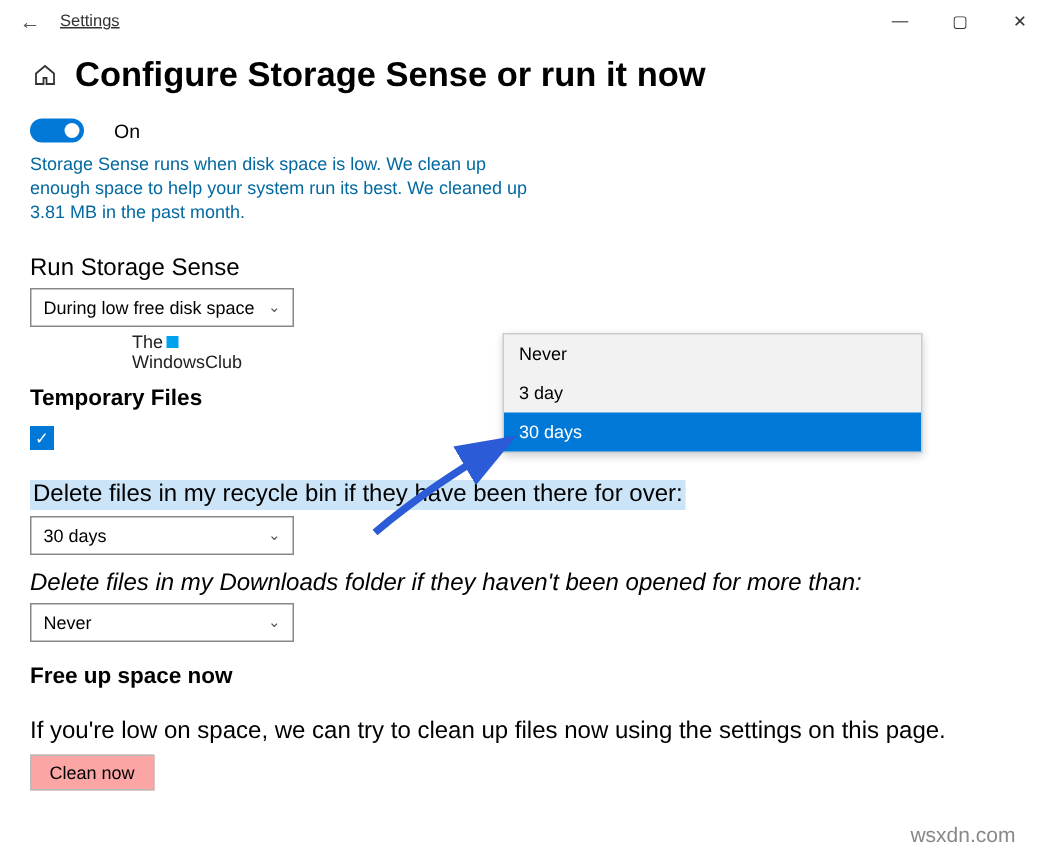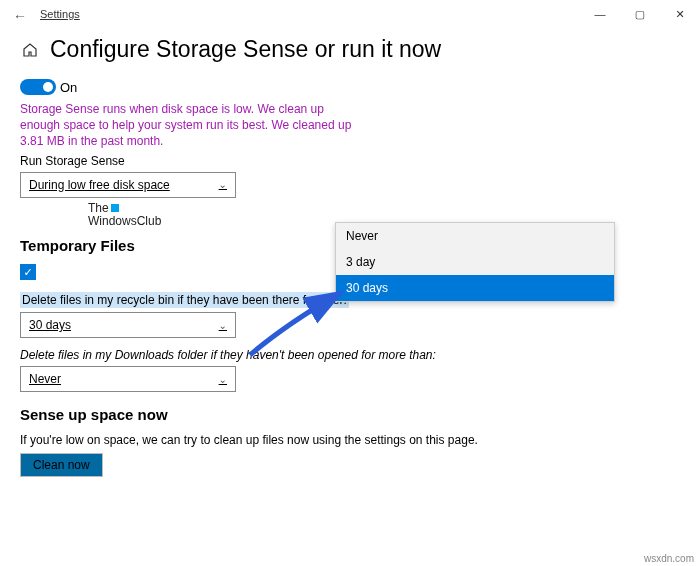--- a/index.html
+++ b/index.html
@@ -58,31 +58,31 @@
     }
     .home-icon {
       width: 20px;
       height: 20px;
       display: flex;
       align-items: center;
       justify-content: center;
     }
     .page-title {
       font-size: 23px;
-      font-weight: 400;
+      font-weight: 700;
     }
     .section-title {
       font-size: 15px;
       font-weight: 600;
       margin: 8px 0 10px 0;
     }
     .toggle-row {
       display: flex;
       align-items: center;
-      gap: 4px;
+      gap: 20px;
       margin-bottom: 6px;
       margin-top: 12px;
     }
     .toggle {
       width: 36px;
       height: 16px;
       border-radius: 8px;
       background: #0078d7;
       position: relative;
     }
@@ -90,41 +90,40 @@
       width: 10px;
       height: 10px;
       border-radius: 50%;
       background: #fff;
       position: absolute;
       top: 3px;
       right: 3px;
     }
     .desc {
       font-size: 12px;
-      color: #a21caf;
+      color: #0369a1;
       max-width: 340px;
       line-height: 1.35;
       margin-bottom: 4px;
     }
     .field-label {
-      font-size: 12px;
-      margin: 4px 0 4px 0;
+      font-size: 16px;
+      margin: 20px 0 4px 0;
     }
     .combo {
-      width: 216px;
+      width: 176px;
       height: 26px;
       border: 1px solid #888;
       display: flex;
       align-items: center;
       justify-content: space-between;
       padding: 0 8px;
       font-size: 12px;
       background: #fff;
       margin-bottom: 10px;
-      text-decoration: underline;
     }
     .chev { font-size: 10px; color: #555; }
     .watermark {
       font-size: 12px;
       line-height: 1.15;
       color: #222;
       margin: -6px 0 6px 68px;
       position: relative;
     }
     .wm-sq {
@@ -150,21 +149,21 @@
       color: #fff;
       font-size: 11px;
     }
     .hl {
       background: #cce4f7;
       display: inline-block;
       padding: 1px 2px;
     }
     .pill-btn {
       border: 1px solid #bbb;
-      background: #0369a1;
+      background: #fca5a5;
       padding: 4px 12px;
       font-size: 12px;
       display: inline-block;
     }
     .dropdown-popup {
       position: absolute;
       left: 335px;
       top: 222px;
       width: 280px;
       background: #f2f2f2;
@@ -181,22 +180,22 @@
     }
     .arrow {
       position: absolute;
       left: 245px;
       top: 285px;
       pointer-events: none;
     }
     .site-credit {
       position: absolute;
       bottom: 2px;
-      right: 6px;
-      font-size: 10px;
+      right: 23px;
+      font-size: 14px;
       color: #888;
     }
   </style>
 </head>
 <body>
 
 <div class="titlebar">
   <div class="back-arrow">←</div>
   <div class="app-title">Settings</div>
   <div class="win-controls">
@@ -245,21 +244,21 @@
     <span>30 days</span>
     <span class="chev">⌄</span>
   </div>
 
   <div class="field-label" style="margin-top:6px;font-style:italic;">Delete files in my Downloads folder if they haven't been opened for more than:</div>
   <div class="combo">
     <span>Never</span>
     <span class="chev">⌄</span>
   </div>
 
-  <div class="section-title" style="margin-top:14px;">Sense up space now</div>
+  <div class="section-title" style="margin-top:14px;">Free up space now</div>
   <div class="field-label">If you're low on space, we can try to clean up files now using the settings on this page.</div>
   <div style="margin-top:6px;">
     <span class="pill-btn">Clean now</span>
   </div>
 </div>
 
 <div class="dropdown-popup">
   <div class="dd-item">Never</div>
   <div class="dd-item">3 day</div>
   <div class="dd-item selected">30 days</div>

